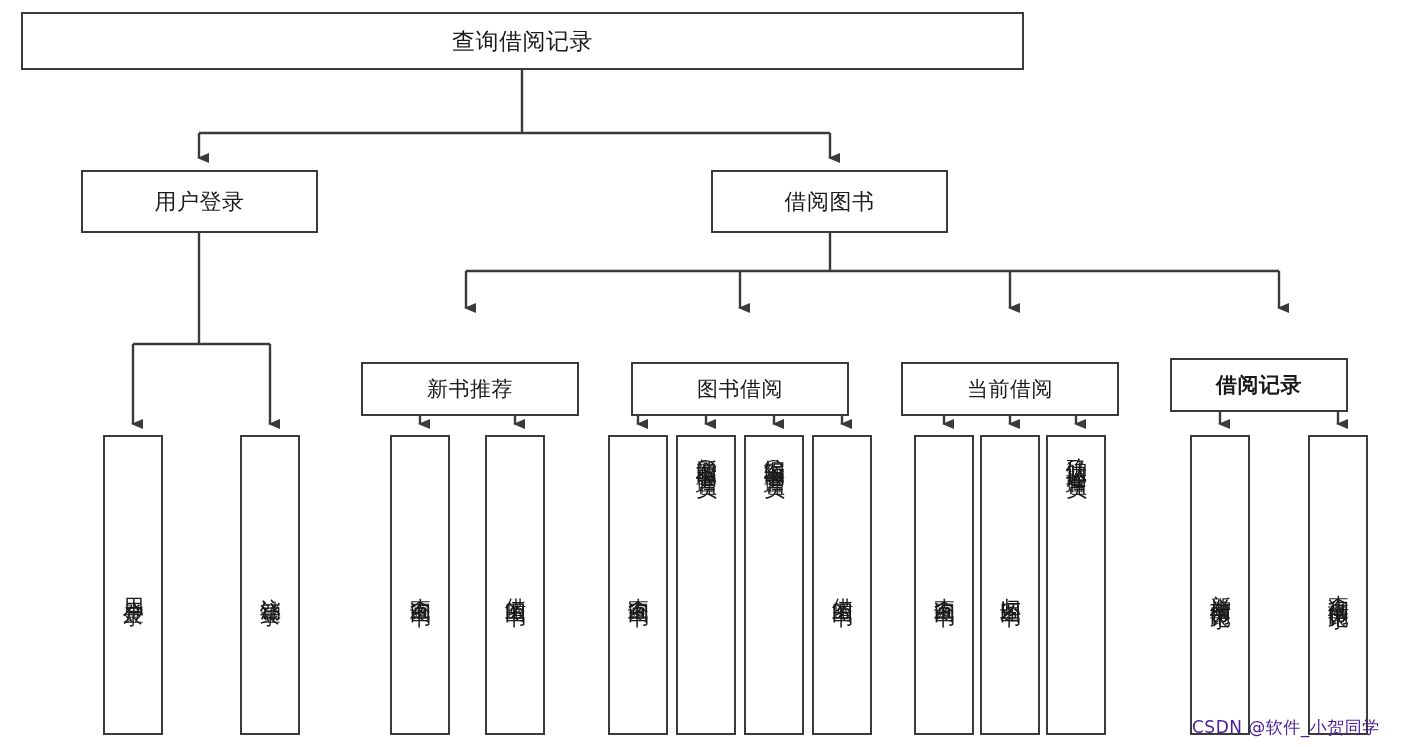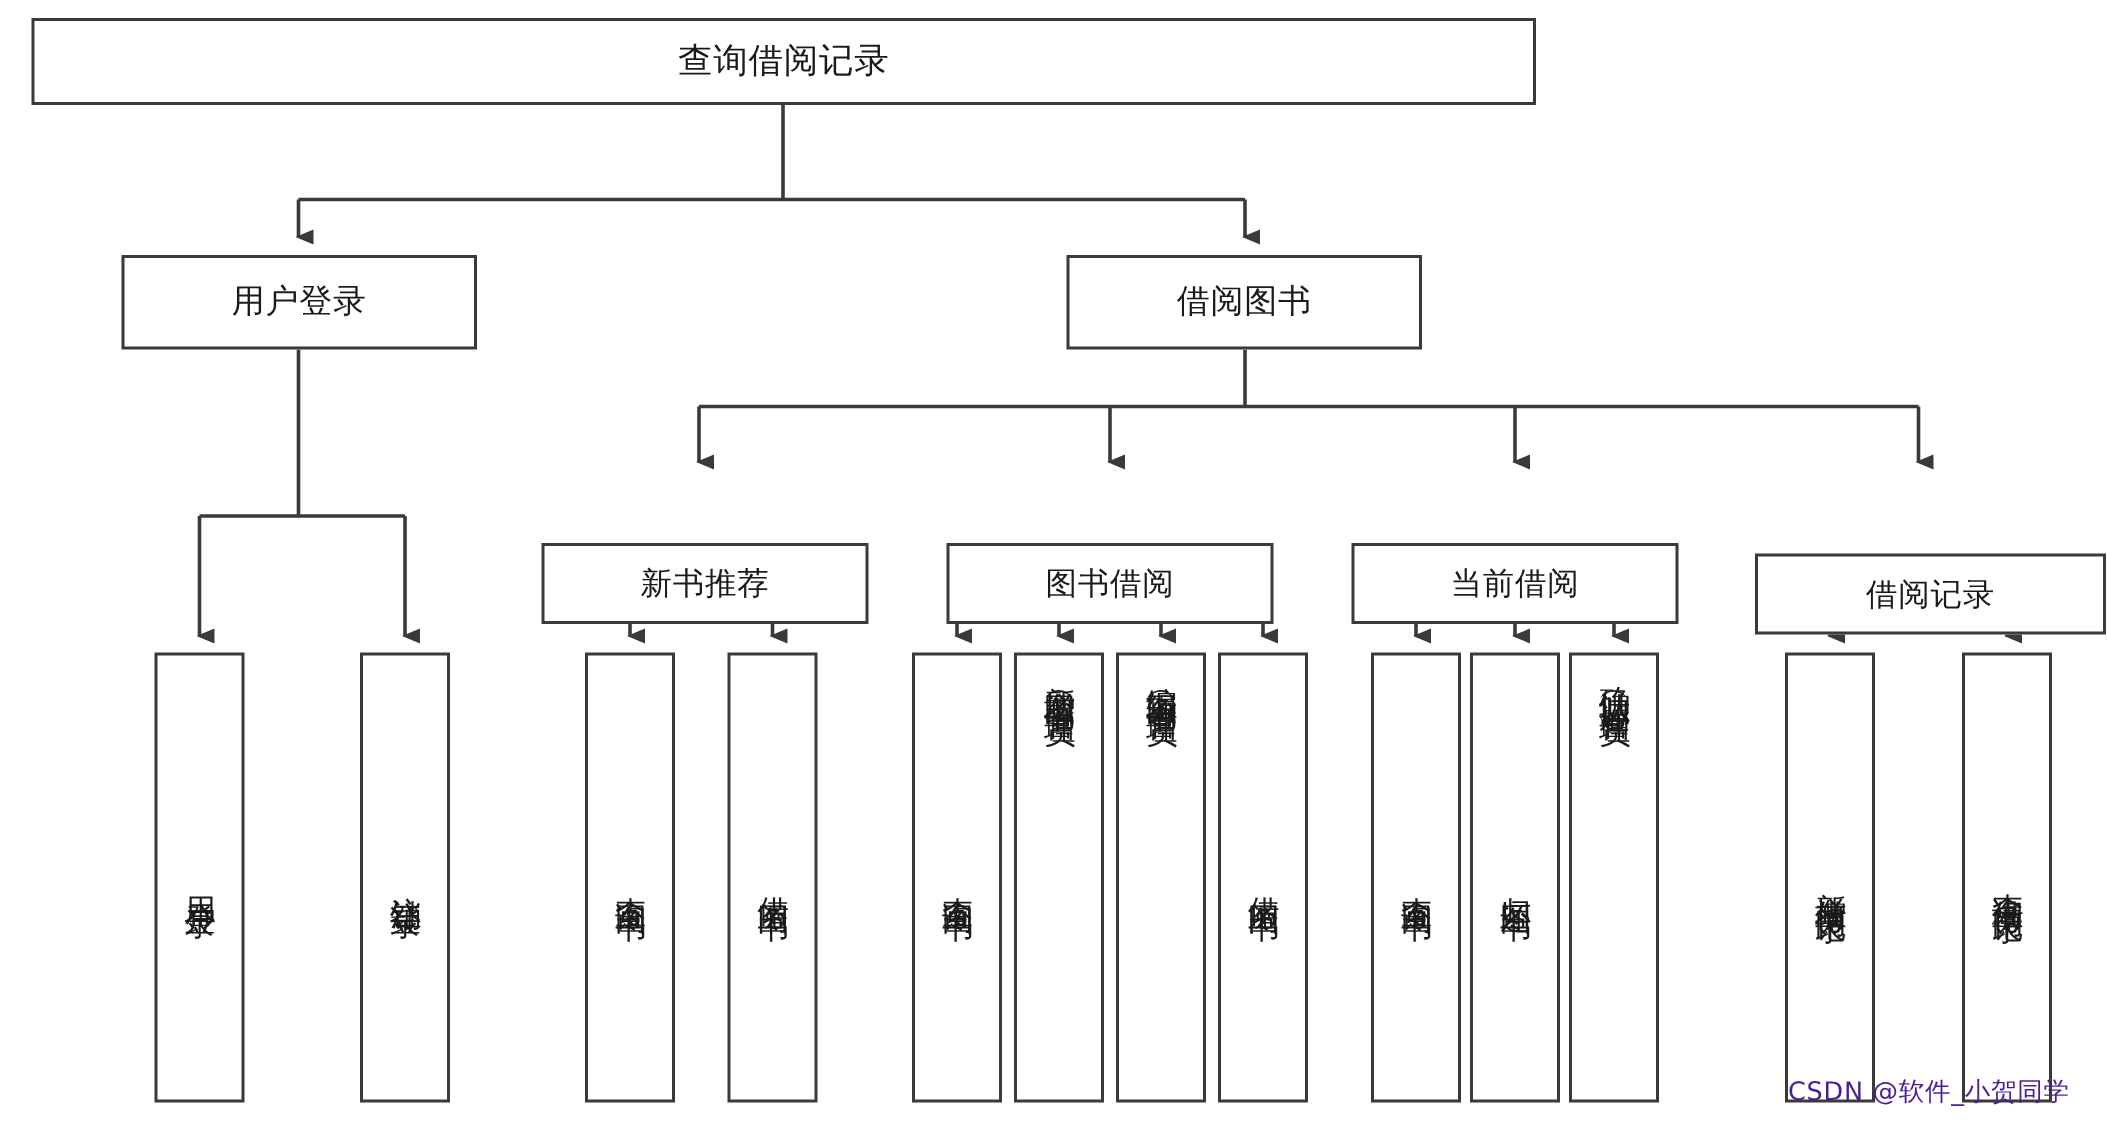--- a/index.html
+++ b/index.html
@@ -139,21 +139,21 @@
 
   <div class="node level2" style="left:361px; top:319px; width:218px; height:54px;">
     <span class="node-label">新书推荐</span>
   </div>
   <div class="node level2" style="left:631px; top:319px; width:218px; height:54px;">
     <span class="node-label">图书借阅</span>
   </div>
   <div class="node level2" style="left:901px; top:319px; width:218px; height:54px;">
     <span class="node-label">当前借阅</span>
   </div>
-  <div class="node level2" style="left:1170px; top:326px; width:234px; height:54px;">
+  <div class="node level2" style="left:1170px; top:315px; width:178px; height:54px;font-weight:bold;">
     <span class="node-label">借阅记录</span>
   </div>
 
   <div class="node leaf center-v" style="left:103px; top:435px; width:60px; height:300px;">
     <span class="node-label">用户登录</span>
   </div>
   <div class="node leaf center-v" style="left:240px; top:435px; width:60px; height:300px;">
     <span class="node-label">注销登录</span>
   </div>
 

